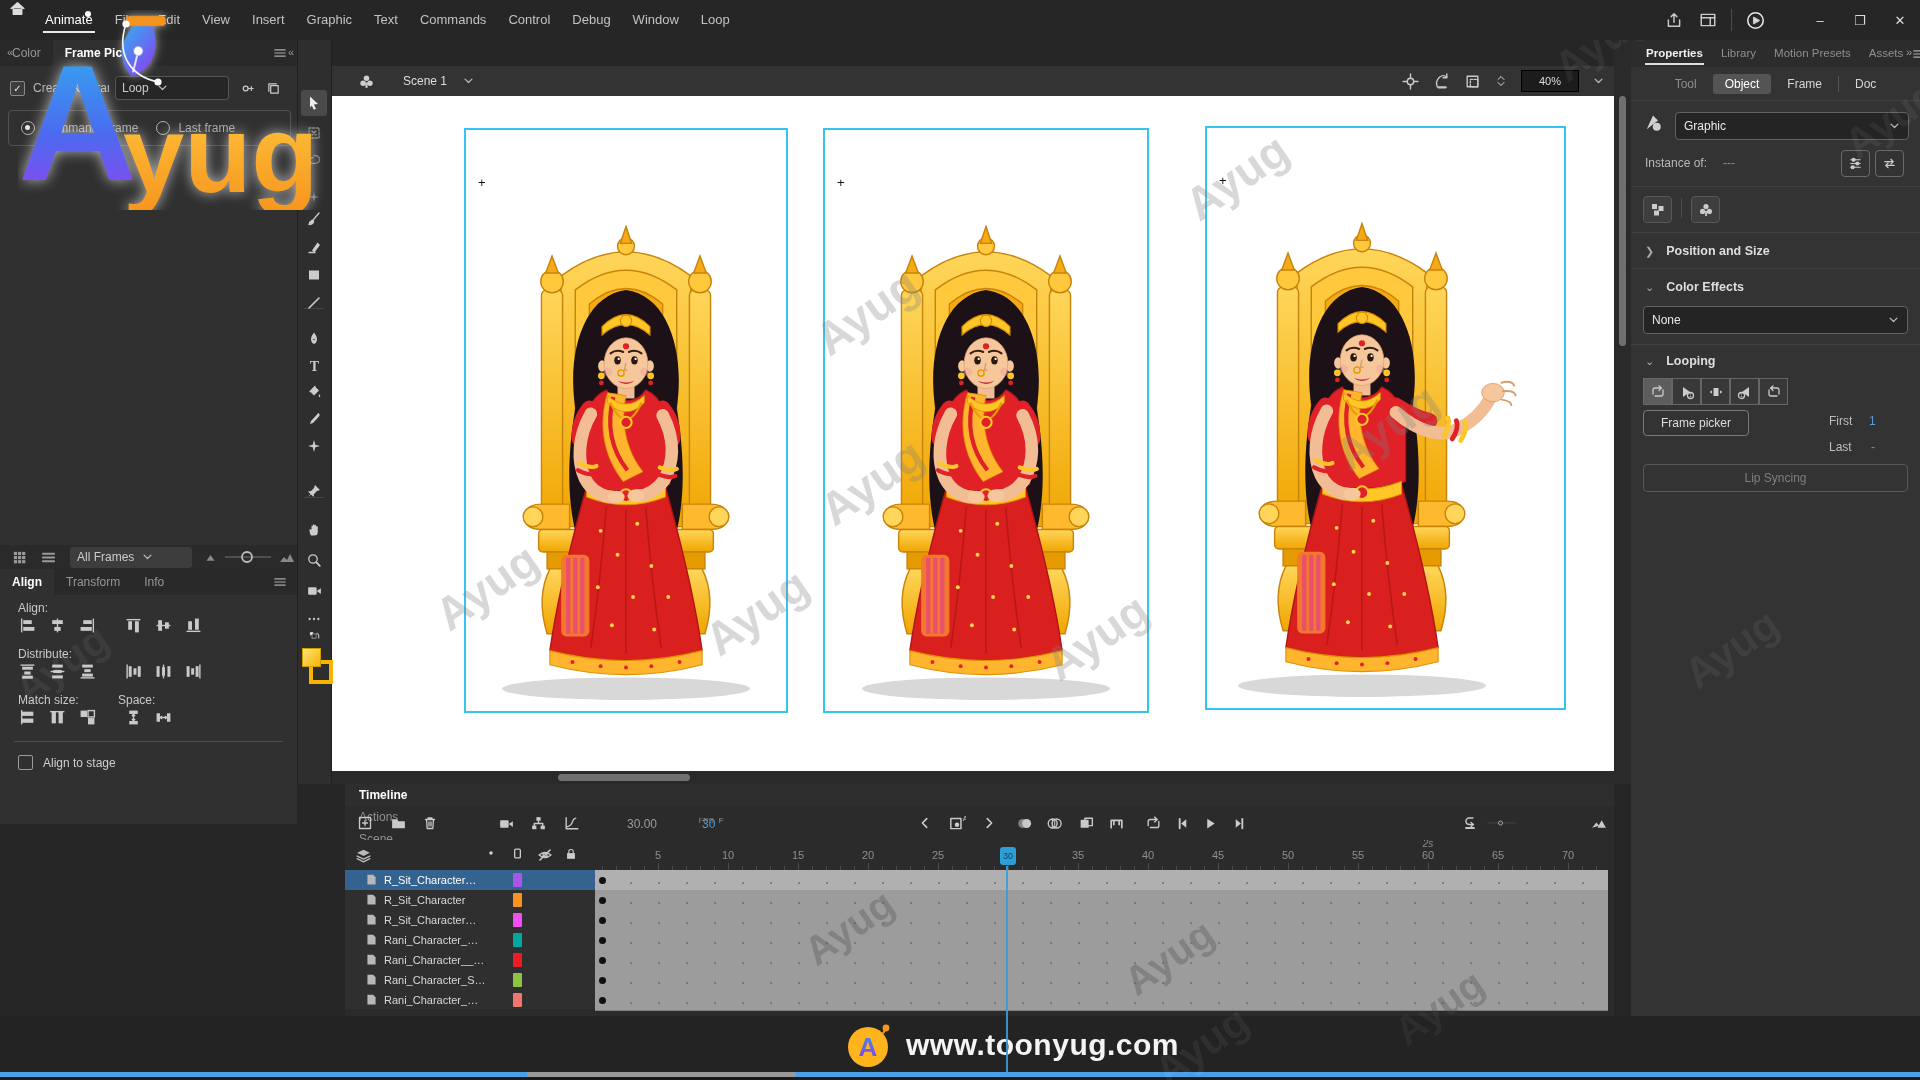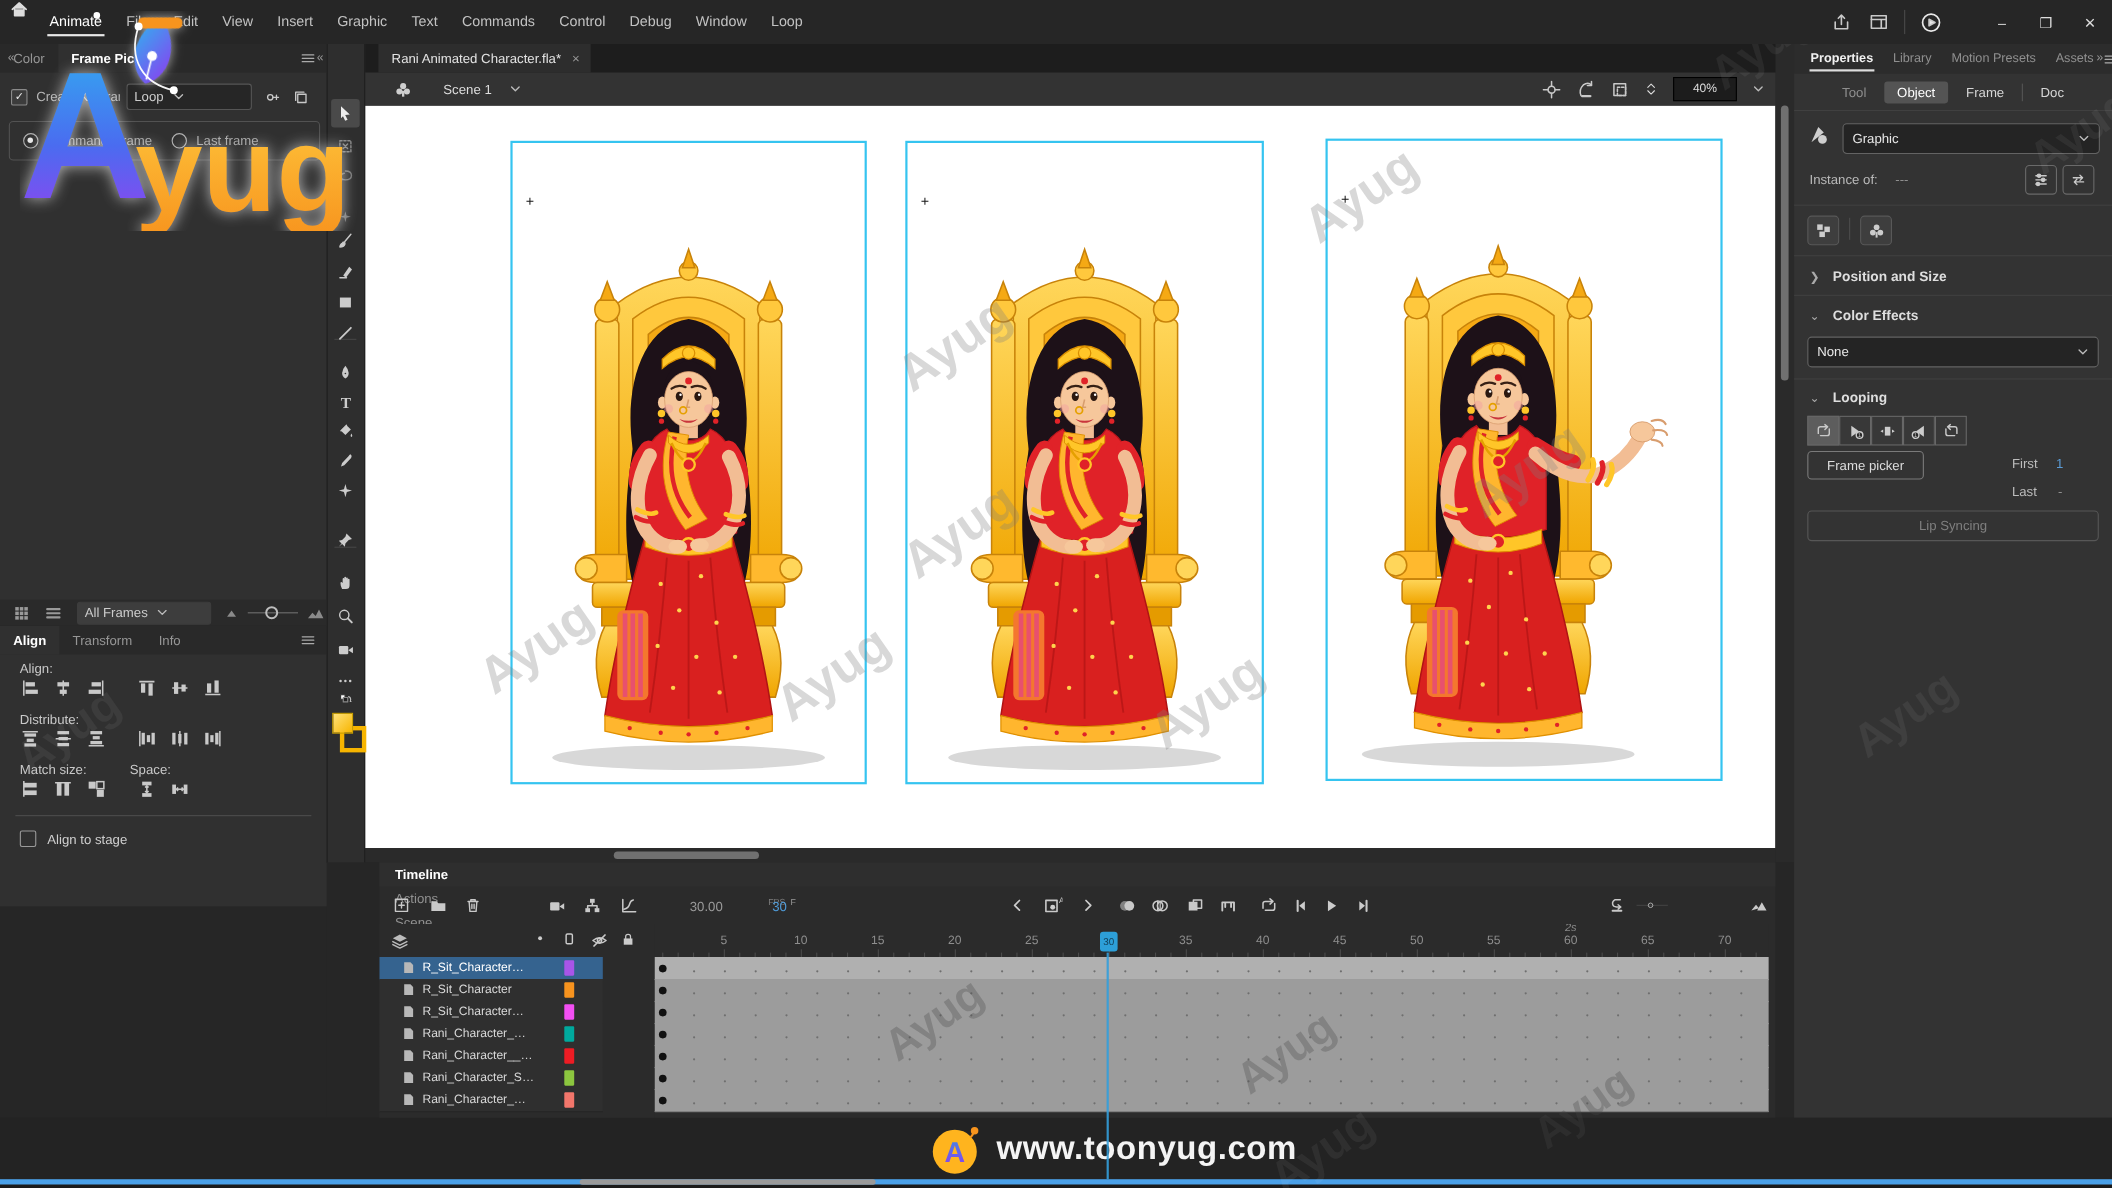--- a/index.html
+++ b/index.html
@@ -94,21 +94,21 @@
   .tl-tab{padding:0 14px;line-height:22px;color:#919191;}
   .tl-tab.active{background:#2e2e2e;color:#fff;font-weight:bold;}
   .tl-toolbar{position:absolute;left:0;top:22px;width:1269px;height:34px;display:flex;align-items:center;color:#c3c3c3;}
   .tlb-ic{width:30px;height:28px;display:flex;align-items:center;justify-content:center;}
   .tl-fps{font-size:12px;color:#9a9a9a;}
   .tl-fps sup{font-size:8px;color:#7e7e7e;margin-left:38px;}
   .tl-frame{font-size:12px;color:#4f9bd8;}
   .tl-frame sup{font-size:8px;color:#9a9a9a;}
   .layers-pane{position:absolute;left:0;top:56px;width:250px;height:176px;background:#2b2b2b;}
   .lp-head{position:absolute;left:0;top:0;width:250px;height:30px;display:flex;align-items:center;color:#bbb;}
-  .lrow{position:absolute;left:0;width:203px;height:20px;display:flex;align-items:center;font-size:11px;color:#d8d8d8;background:#2f2f2f;border-bottom:1px solid #262626;}
+  .lrow{position:absolute;left:0;width:250px;height:20px;display:flex;align-items:center;font-size:11px;color:#d8d8d8;background:#2f2f2f;border-bottom:1px solid #262626;}
   .lrow.sel{background:#35638f;color:#fff;}
   .lrow .licon{margin:0 6px 0 20px;}
   .lrow .sw{position:absolute;left:168px;top:3px;width:9px;height:14px;border-radius:1px;}
   .frames-pane{position:absolute;left:250px;top:56px;width:1013px;height:176px;background:#2b2b2b;overflow:hidden;}
   .ruler{position:absolute;left:0;top:0;width:1013px;height:30px;}
   .rl-num{position:absolute;top:9px;font-size:11px;color:#8e8e8e;transform:translateX(-50%);}
   .rl-sec{position:absolute;top:-2px;font-size:10px;font-style:italic;color:#8a8a8a;transform:translateX(-50%);}
   .rl-tick{position:absolute;bottom:0;width:1px;background:#4a4a4a;}
   .frow{position:absolute;left:0;width:1013px;height:20px;background:#9c9c9c;border-bottom:1px solid #7f7f7f;}
   .frow.sel{background:#b0b0b0;}
@@ -539,26 +539,20 @@
           <rect x="2" y="2" width="5" height="5" fill="#fff" stroke="#333"></rect>
           <rect x="5" y="5" width="5" height="5" fill="#222" stroke="#888"></rect>
           <path d="M11,4 Q14,5 13,9" stroke="#bbb" fill="none"></path>
           <path d="M12,10 L13.3,8.2 L14.5,10" fill="#bbb" stroke="none"></path>
         </svg>
       </div>
       <div class="swatch-fill"></div>
       <div class="swatch-stroke"></div>
     </div>
 
-  <div class="tabstrip">
-    <div class="doc-tab">
-      <span>Rani Animated Character.fla*</span>
-      <span class="x">×</span>
-    </div>
-  </div>
 
   <div class="scene-bar">
     <div class="ic" style="margin-left:28px;">
         <svg width="17" height="17" viewBox="0 0 16 16" fill="none" stroke="#c9c9c9" stroke-width="1.3" stroke-linecap="round" stroke-linejoin="round">
           <g fill="#cfcfcf" stroke="none">
             <circle cx="8" cy="5" r="2.6"></circle>
             <circle cx="4.8" cy="9.6" r="2.6"></circle>
             <circle cx="11.2" cy="9.6" r="2.6"></circle>
             <rect x="7" y="9" width="2" height="5"></rect>
           </g>

